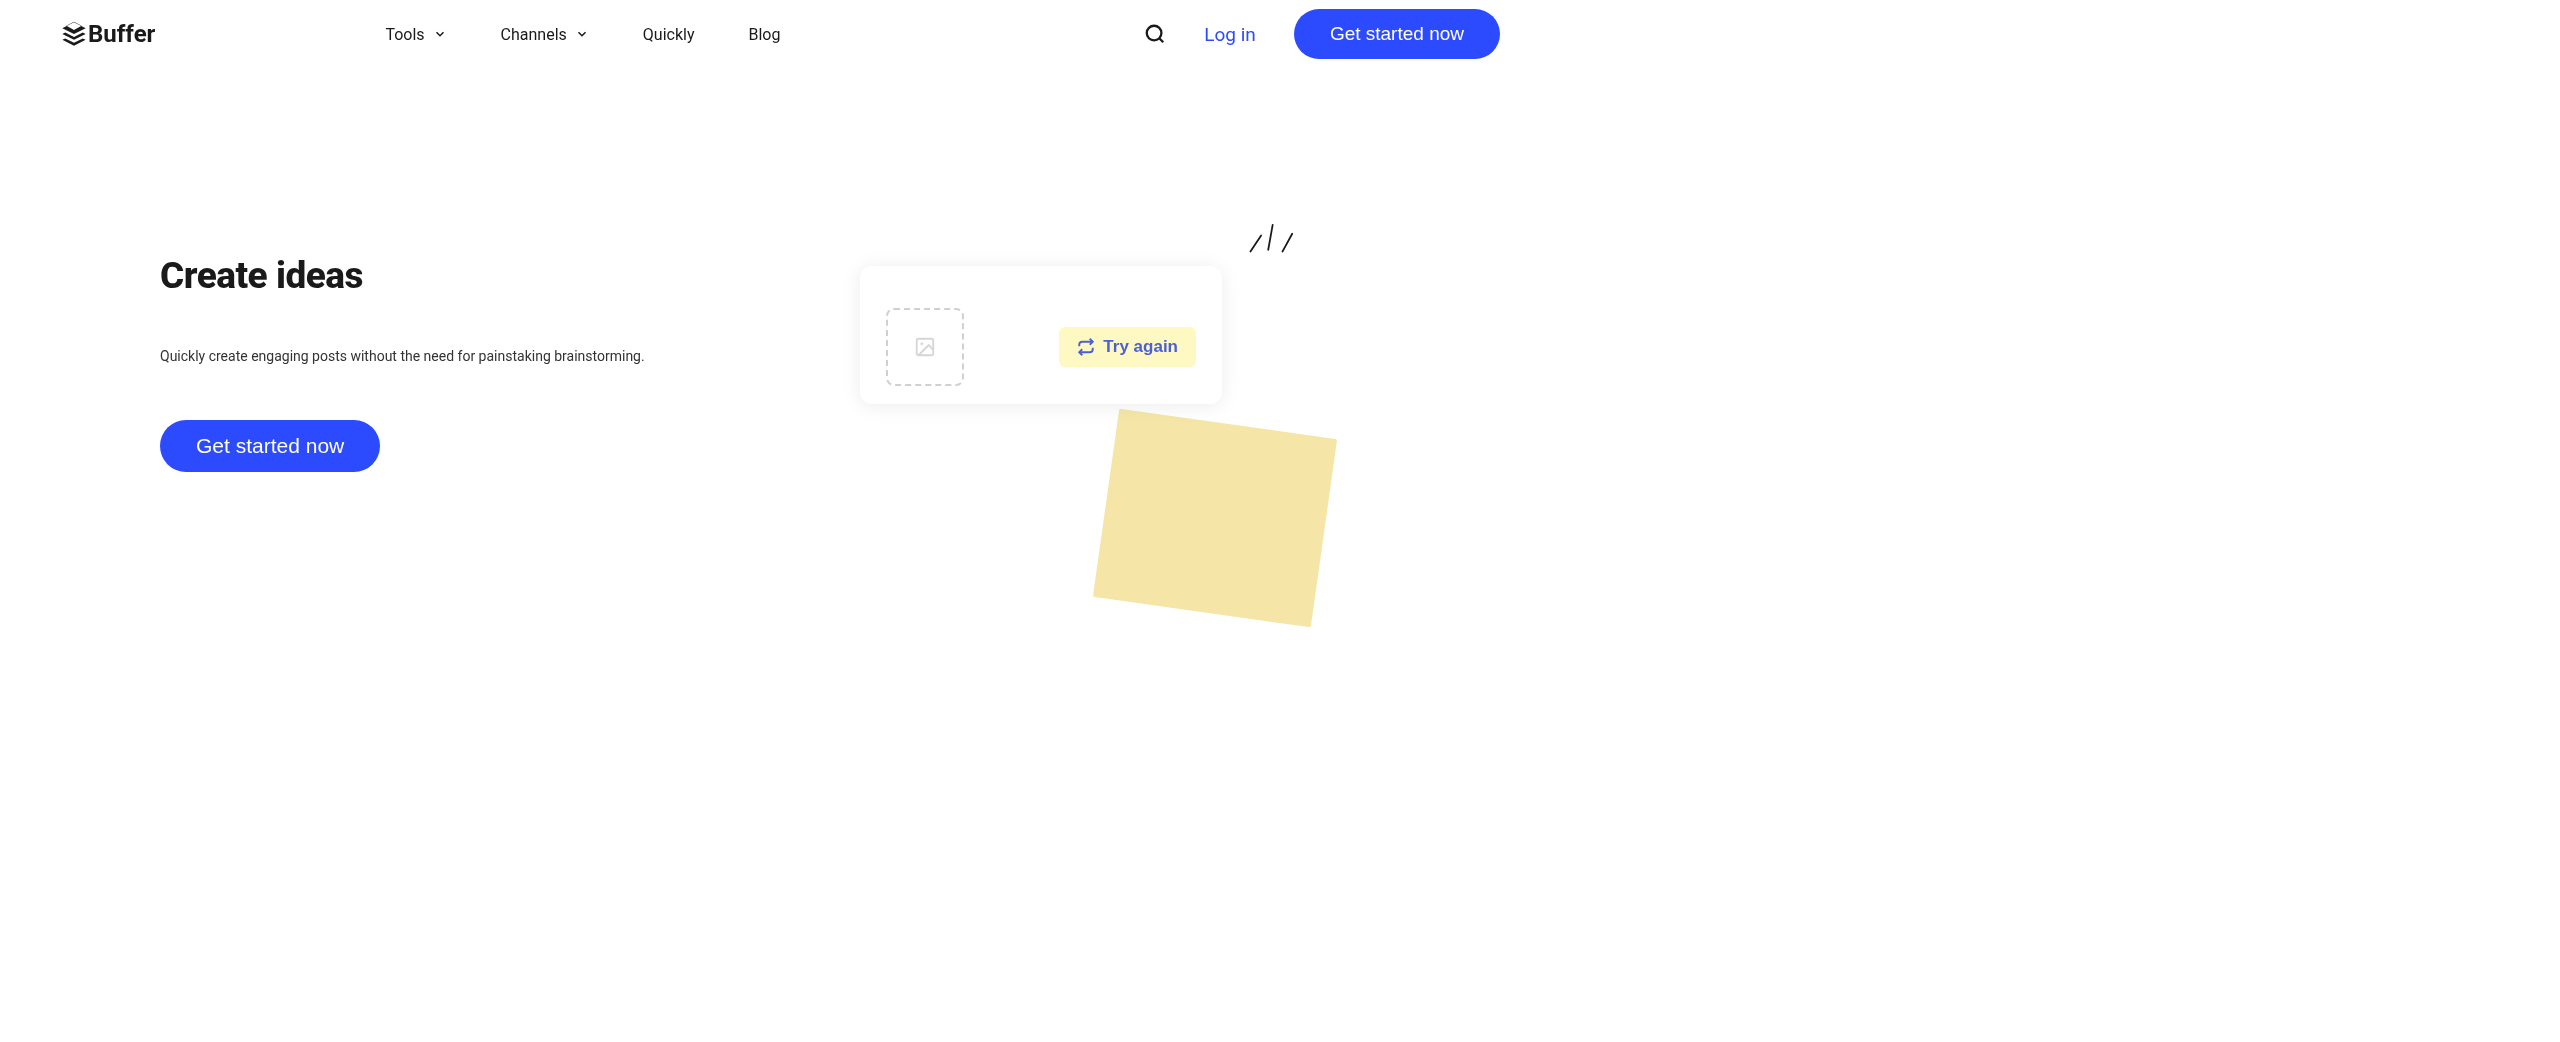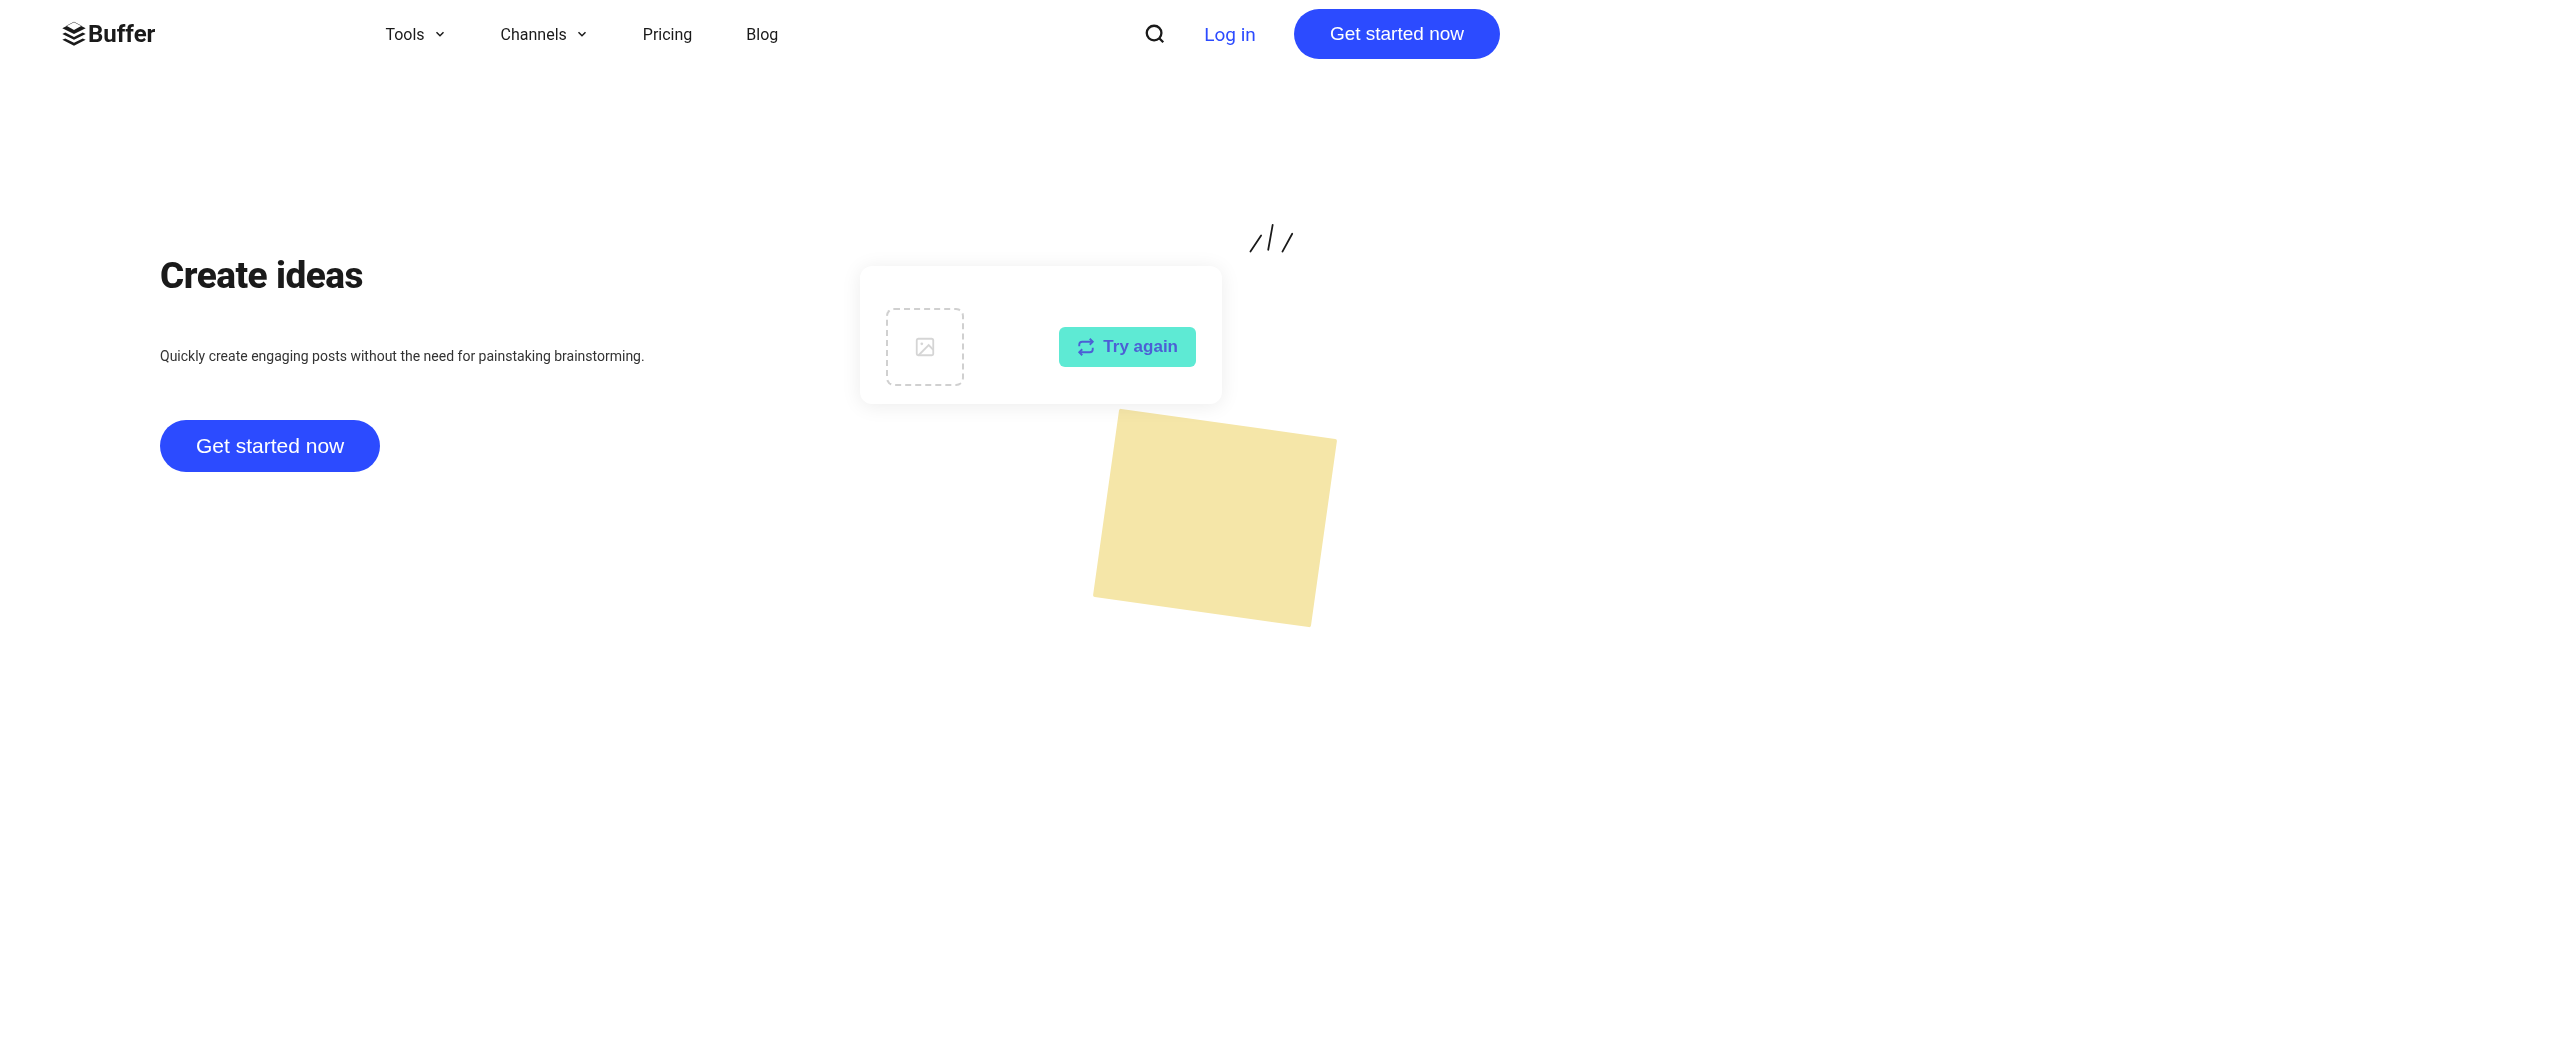--- a/index.html
+++ b/index.html
@@ -208,21 +208,21 @@
       justify-content: center;
     }
     
     .image-placeholder-icon {
       width: 22px;
       height: 22px;
       opacity: 0.4;
     }
     
     .try-again-btn {
-      background: #5eead4;
+      background: #fef9c3;
       border: none;
       padding: 10px 18px;
       border-radius: 6px;
       color: #4c5fd5;
       font-size: 17px;
       font-weight: 600;
       cursor: pointer;
       display: flex;
       align-items: center;
       gap: 8px;
@@ -253,21 +253,21 @@
         <polyline points="6 9 12 15 18 9"></polyline>
       </svg>
     </div>
     <div class="nav-link">
       <span>Channels</span>
       <svg class="chevron-icon" viewBox="0 0 24 24" fill="none" stroke="#1a1a1a" stroke-width="2.5">
         <polyline points="6 9 12 15 18 9"></polyline>
       </svg>
     </div>
     <div class="nav-link">
-      <span>Pricing</span>
+      <span>Quickly</span>
     </div>
     <div class="nav-link">
       <span>Blog</span>
     </div>
   </div>
 
   <div class="nav-right">
     <svg class="search-icon" viewBox="0 0 24 24" fill="none" stroke="#1a1a1a" stroke-width="2.5">
       <circle cx="11" cy="11" r="8"></circle>
       <line x1="21" y1="21" x2="16.65" y2="16.65"></line>

